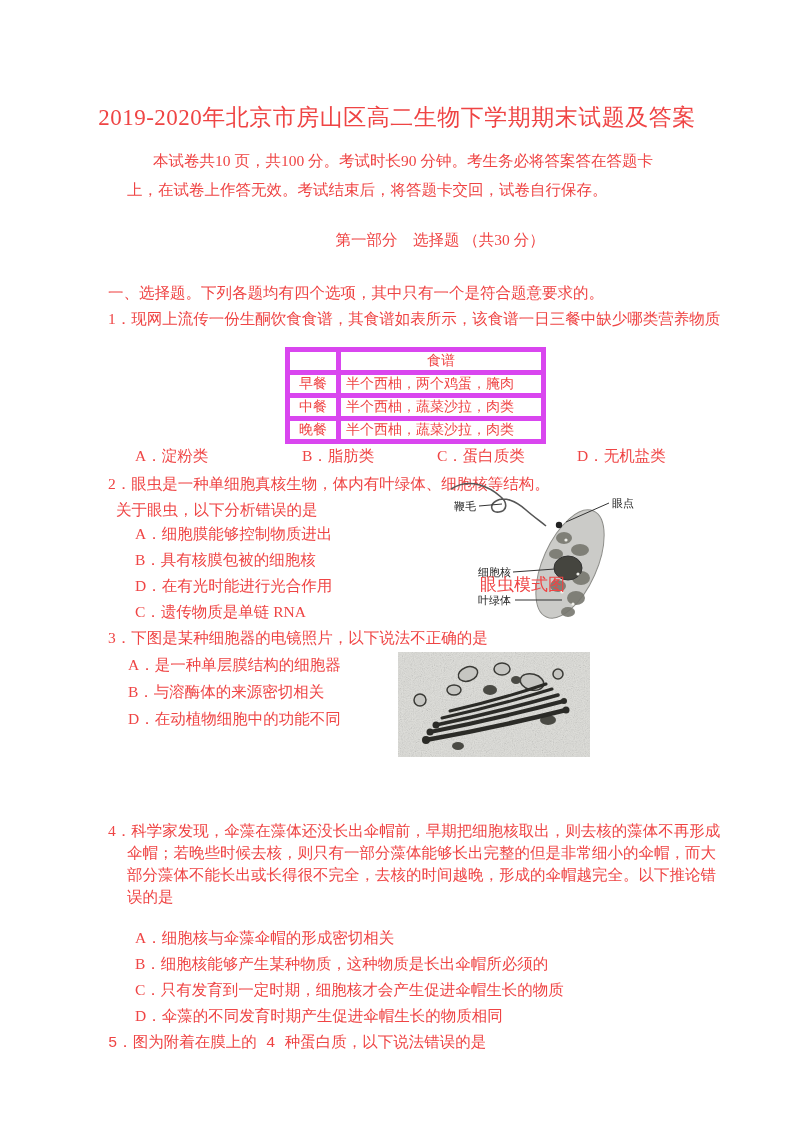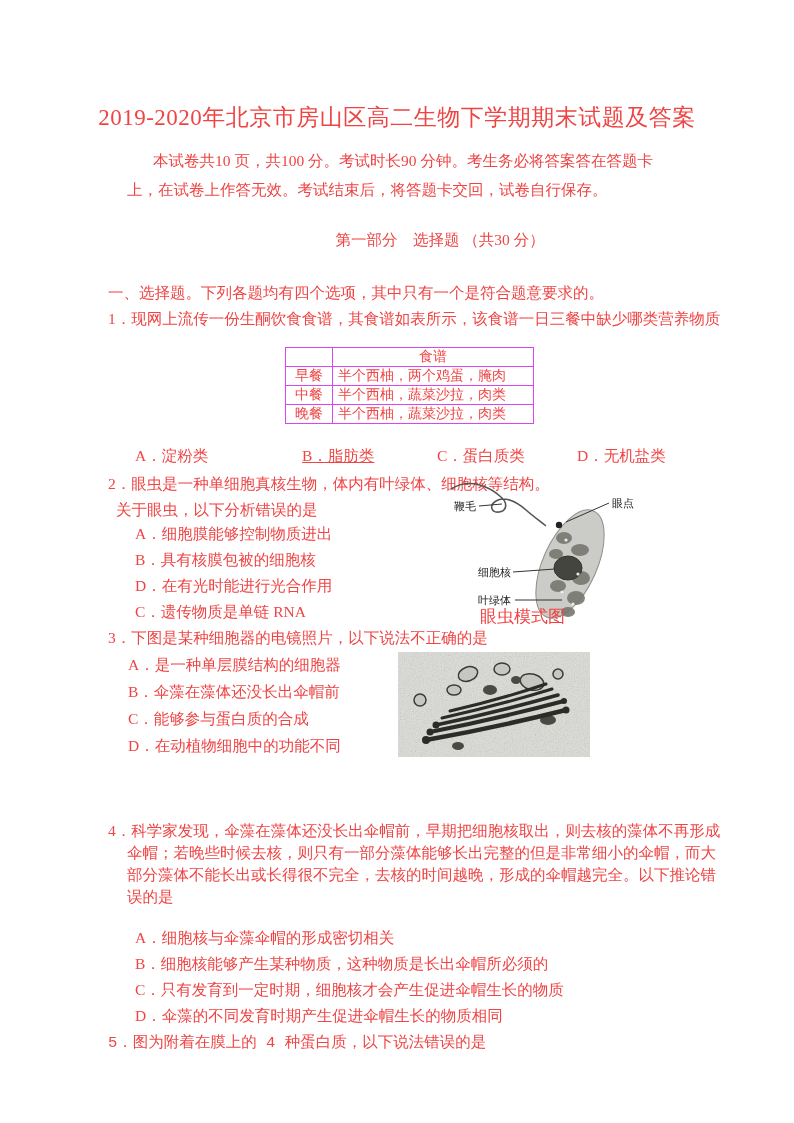--- a/index.html
+++ b/index.html
@@ -6,39 +6,39 @@
   .page{position:relative;width:794px;height:1123px;margin:0 auto;background:#ffffff;
         font-family:"Liberation Serif","DejaVu Serif",serif;color:#ef4444;font-size:15.5px;
         overflow:hidden;}
   .abs{position:absolute;}
   .title{top:102px;left:0;width:100%;text-align:center;font-size:23px;font-weight:400;letter-spacing:.5px;}
   .intro{top:146px;left:127px;width:545px;line-height:29px;text-indent:26px;}
   .section-heading{top:230px;left:0;width:100%;text-align:center;padding-left:86px;box-sizing:border-box;}
   .instructions{top:283px;left:108px;}
   .q1-stem{top:309px;left:108px;}
   .menu-table{top:347px;left:285px;border-collapse:collapse;font-size:14px;}
-  .menu-table td,.menu-table th{border:1px solid #d946ef;font-weight:400;height:18px;padding:0 5px;white-space:nowrap;}
+  .menu-table td,.menu-table th{border:5px solid #d946ef;font-weight:400;height:18px;padding:0 5px;white-space:nowrap;}
   .menu-table th{text-align:center;}
   .menu-table td.meal{width:36px;text-align:center;}
   .menu-table td.food{width:190px;text-align:left;}
   .q1-options{top:446px;left:135px;width:600px;white-space:nowrap;}
   .q1-options span{display:inline-block;}
   .q1-options span:nth-child(1){width:167px;}
-  .q1-options span:nth-child(2){width:135px;text-decoration:underline;}
+  .q1-options span:nth-child(2){width:135px;}
   .q1-options span:nth-child(3){width:140px;}
   .q2-stem1{top:474px;left:108px;}
   .q2-stem2{top:500px;left:116px;}
   .q2-options{top:524px;left:135px;}
   .q2-options div{height:26px;}
   .q3-stem{top:628px;left:108px;width:380px;}
   .q3-options{top:655px;left:128px;}
   .q3-options div{height:27px;}
   .fig-euglena{left:446px;top:480px;}
   .fig-euglena text{font-size:11px;fill:#222;font-family:"Liberation Serif","DejaVu Serif",serif;}
-  .fig-caption{left:480px;top:605px;font-size:17px;}
+  .fig-caption{left:480px;top:573px;font-size:17px;}
   .fig-em{left:398px;top:652px;}
   .q4-stem{top:820px;left:108px;width:598px;line-height:22px;padding-left:19px;text-indent:-19px;}
   .q4-options{top:928px;left:135px;}
   .q4-options div{height:26px;}
   .q5-stem{top:1032px;left:108px;font-family:Liberation Mono, monospace;}
 </style>
 </head>
 <body>
 
 <div class="page">
@@ -125,22 +125,21 @@
     <text x="8" y="30">鞭毛</text>
     <text x="166" y="27">眼点</text>
     <text x="32" y="96">细胞核</text>
     <text x="32" y="124">叶绿体</text>
   </svg>
   <div class="abs fig-caption">眼虫模式图</div>
 
   <div class="abs q3-stem">3．下图是某种细胞器的电镜照片，以下说法不正确的是</div>
   <div class="abs q3-options">
     <div>A．是一种单层膜结构的细胞器</div>
-    <div>B．伞藻在藻体还没长出伞帽前</div>
-    <div>C．能够参与蛋白质的合成</div>
+    <div>B．与溶酶体的来源密切相关</div>
     <div>D．在动植物细胞中的功能不同</div>
   </div>
 
   <svg class="abs fig-em" width="192" height="105" viewBox="0 0 192 105">
     <defs>
       <filter id="grain" x="0" y="0" width="100%" height="100%">
         <feTurbulence type="fractalNoise" baseFrequency="0.9" numOctaves="2" seed="7" stitchTiles="stitch"></feTurbulence>
         <feColorMatrix type="saturate" values="0"></feColorMatrix>
         <feComponentTransfer>
             <feFuncA type="table" tableValues="0 0.45"></feFuncA>

